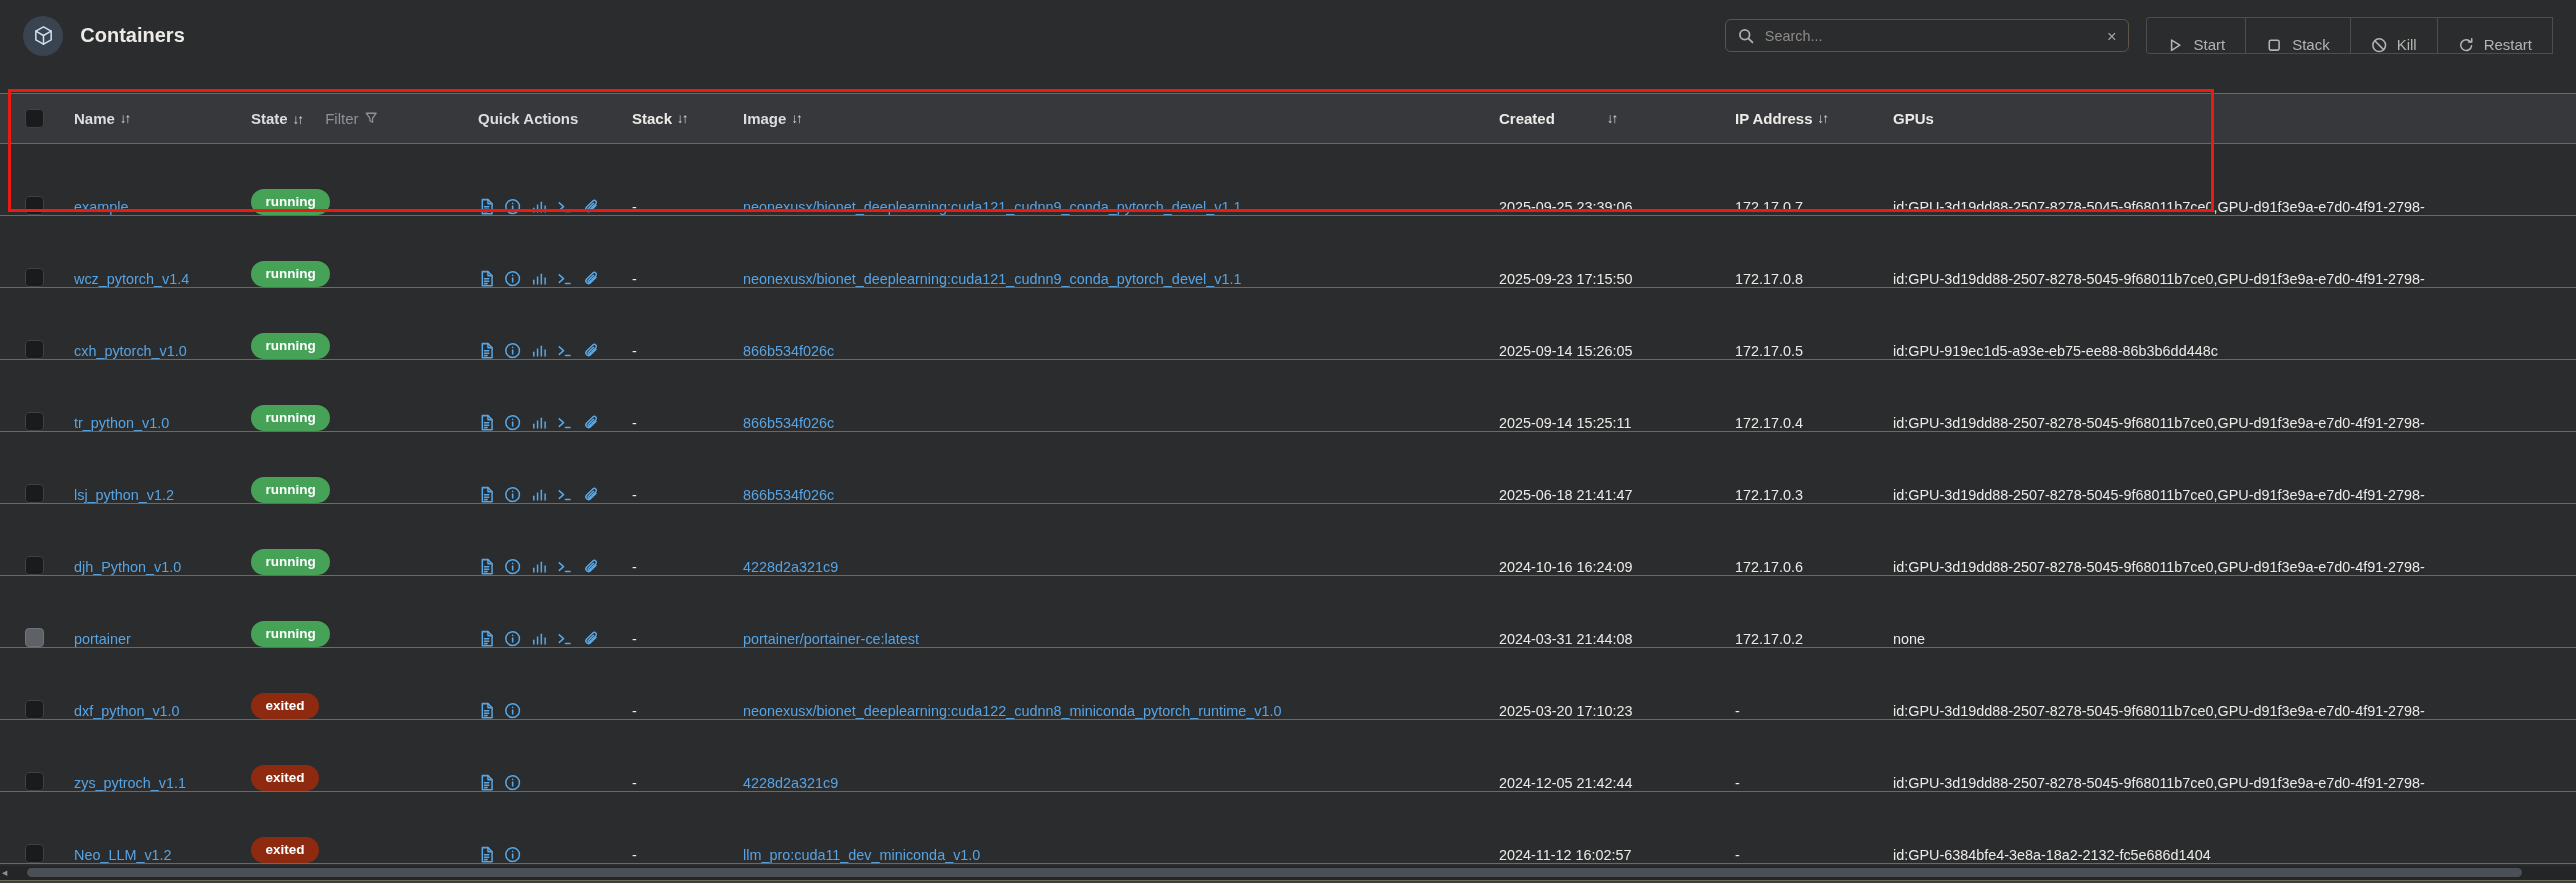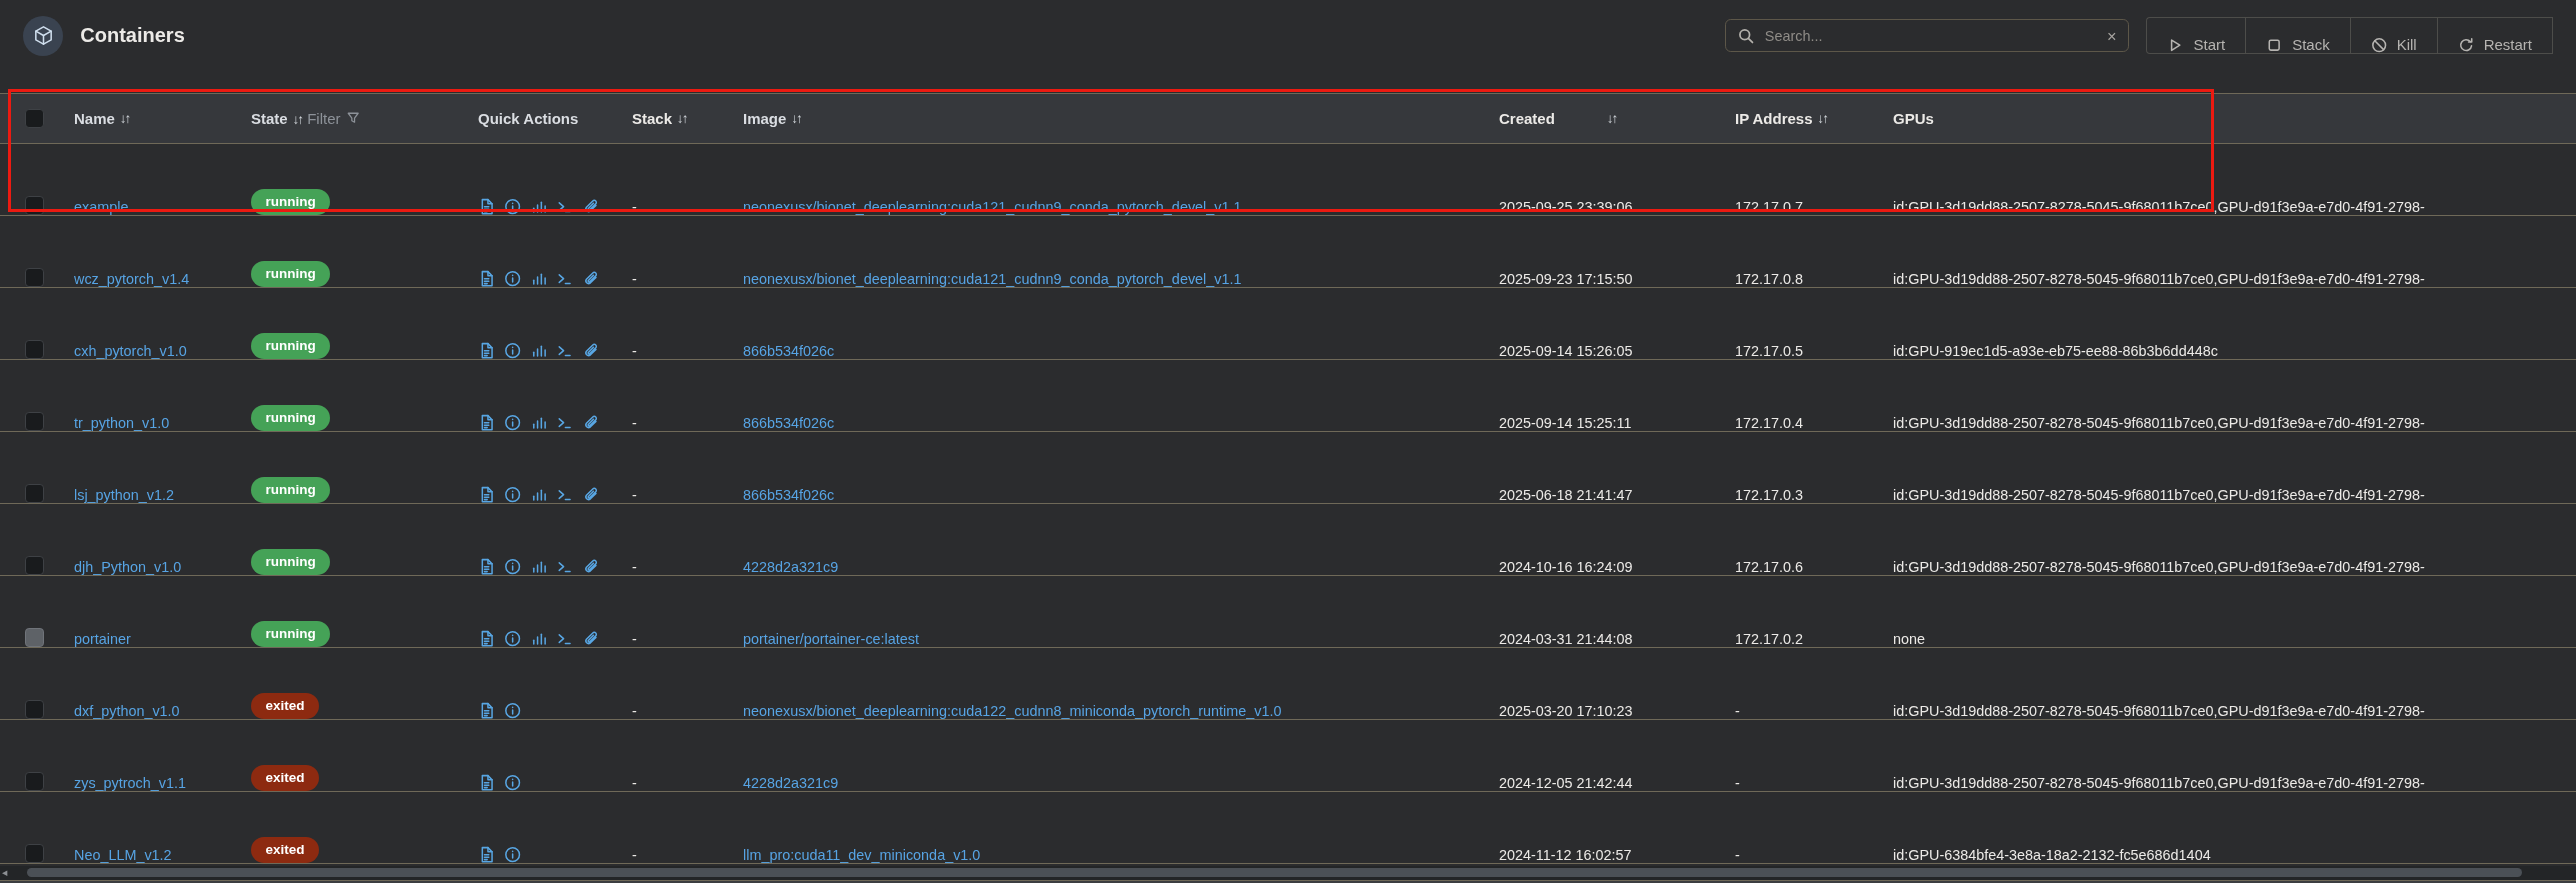--- a/index.html
+++ b/index.html
@@ -46,21 +46,21 @@
     height:51px;background:#36383c;border-top:1px solid #6f6958;border-bottom:1px solid #6f6958;
     display:flex;align-items:center;font-size:15px;font-weight:bold;color:#dadde2;box-sizing:border-box;
   }
   .trow{
     height:72px;display:flex;align-items:flex-end;border-bottom:1px solid #6f6958;
     font-size:14.4px;box-sizing:border-box;
   }
   .cell{box-sizing:border-box;padding-right:11.6px;white-space:nowrap;overflow:hidden;display:flex;align-items:center;}
   .cell-check{width:74px;padding-left:25px;padding-right:0;}
   .cell-name{width:177px;}
-  .cell-state{width:181px;gap:5px;}
+  .cell-state{width:181px;gap:23px;}
   .cell-qa{width:154px;margin-left:46px;}
   .cell-stack{width:111px;color:#eceae7;}
   .cell-image{width:756px;}
   .cell-created{width:214px;color:#eceae7;gap:47px;}
   .cell-ip{width:158px;color:#eceae7;margin-left:22px;}
   .cell-gpus{flex:1;min-width:0;color:#eceae7;}
   .sort{font-size:13.5px;letter-spacing:-1.9px;margin-left:4.8px;color:#d3d7dc;font-weight:bold;}
   .filter-lbl{color:#8d9299;font-weight:normal;display:flex;align-items:center;gap:5.8px;}
   .filter-lbl svg{width:14.4px;height:14.4px;stroke:#8d9299;fill:none;stroke-width:1.4;stroke-linejoin:round;}
   .checkbox{

